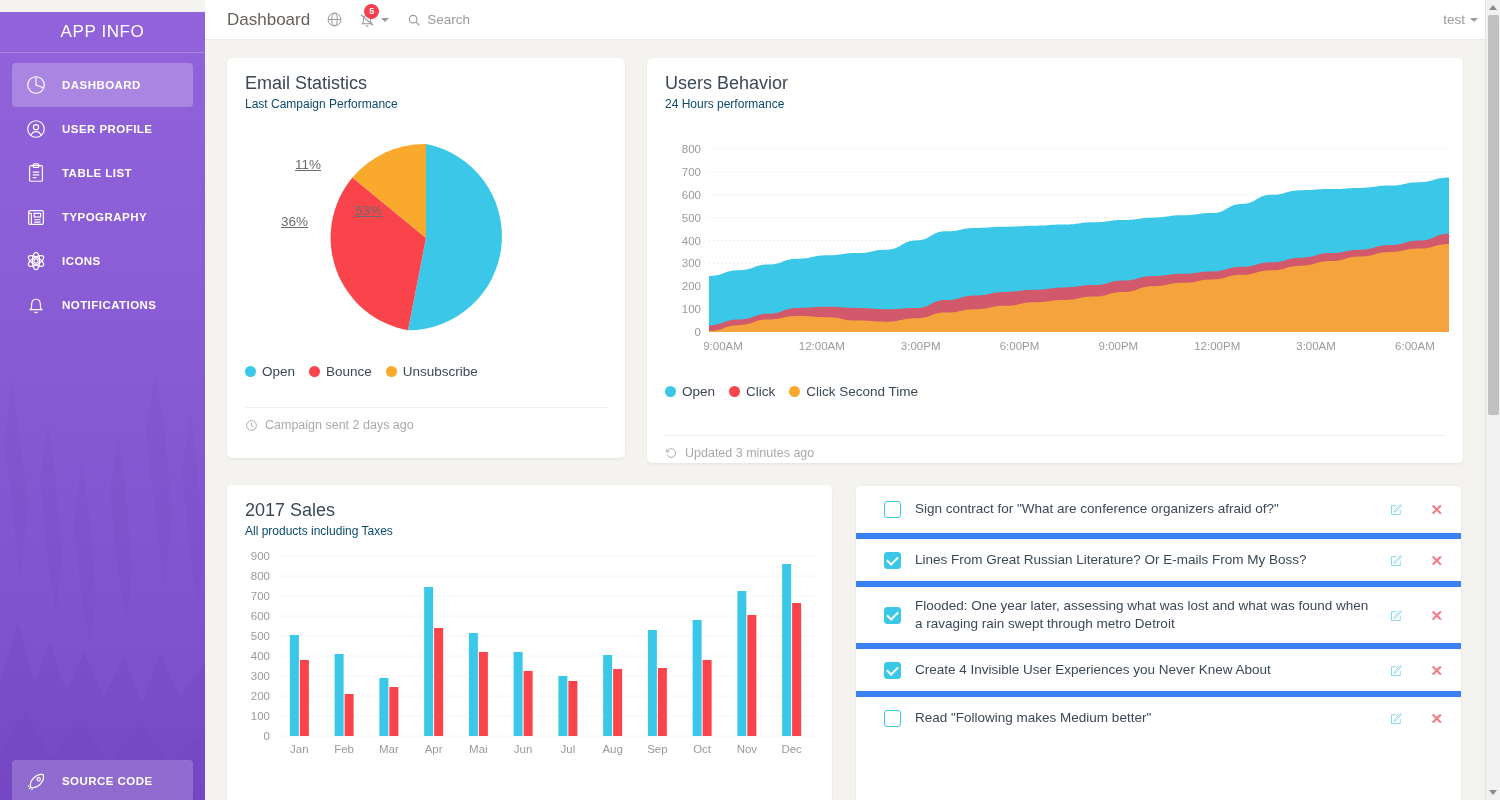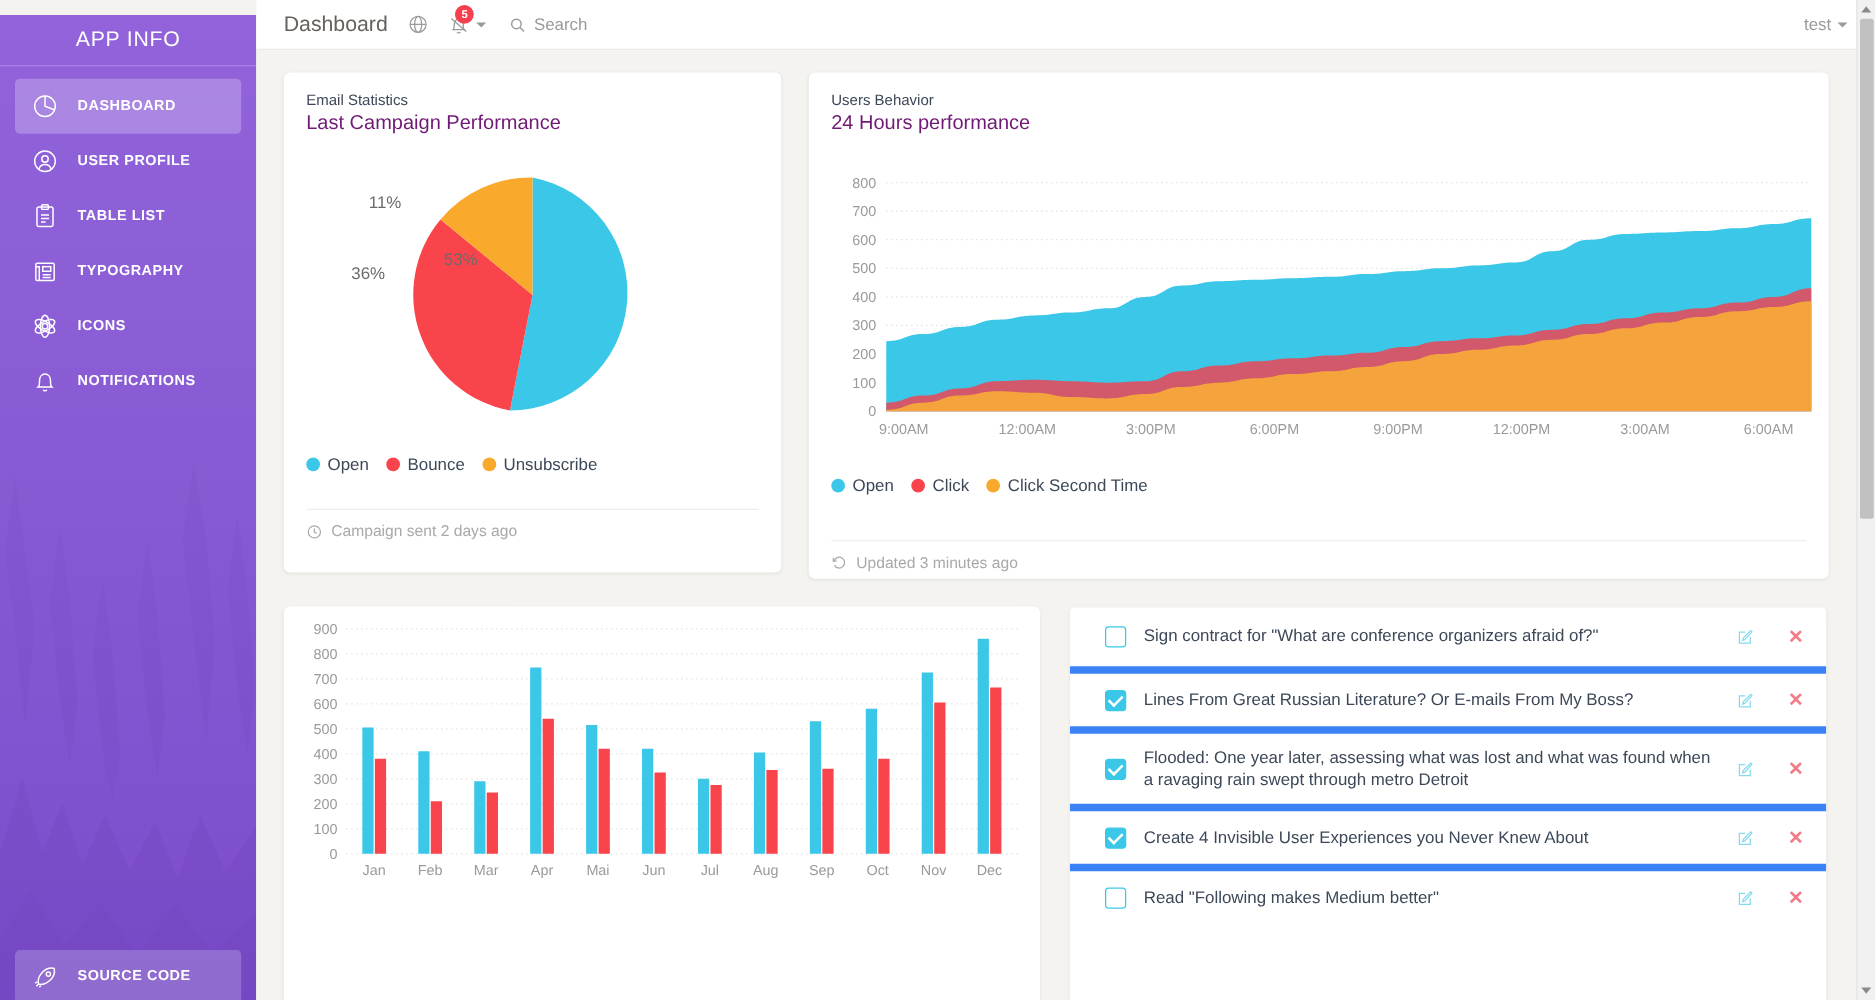--- a/index.html
+++ b/index.html
@@ -77,38 +77,38 @@
   .caret { width: 0; height: 0; border-left: 4px solid transparent; border-right: 4px solid transparent; border-top: 4px solid #9a9a9a; margin-left: 5px; }
   .tb-search { display: flex; align-items: center; gap: 6px; color: #9a9a9a; font-size: 13.5px; cursor: pointer; margin-left: 8px;}
   .tb-right { margin-left: auto; display: flex; align-items: center; color: #9a9a9a; font-size: 13.5px; cursor: pointer; }
 
   .content { padding: 18px 16px 0 22px; display: flex; flex-wrap: wrap; gap: 0; }
   .card {
     background: #fff; border-radius: 5px; box-shadow: 0 1px 3px rgba(0,0,0,.07);
     overflow: hidden;
   }
   .card-head { padding: 15px 18px 0 18px; }
-  .card-title { font-size: 12px; color: #3c4858; font-weight: 400; margin-bottom: 3px; }
-  .card-sub { font-size: 16px; color: #701a75; }
+  .card-title { font-size: 18px; color: #3c4858; font-weight: 400; margin-bottom: 3px; }
+  .card-sub { font-size: 12px; color: #0c4a6e; }
   .card-foot {
     border-top: 1px solid #eee; margin: 16px 18px; padding: 10px 0 10px 0;
     display: flex; align-items: center; gap: 7px; color: #a9a9a9; font-size: 12.5px;
   }
 
   .row1 { display: flex; gap: 22px; width: 100%; }
   .row2 { display: flex; gap: 24px; width: 100%; margin-top: 22px; }
 
   .card-email { width: 398px; height: 400px; display: flex; flex-direction: column; }
   .card-users { width: 816px; height: 405px; display: flex; flex-direction: column; gap: 12px; }
   .card-sales { width: 605px; height: 330px; }
   .card-tasks { width: 605px; height: 330px; display: flex; flex-direction: column; }
 
   
   .pie-wrap { flex: 1; display: flex; align-items: center; justify-content: center; position: relative; }
-  .pie-lbl { position: absolute; color: #6b6b6b; font-size: 13.5px; }
+  .pie-lbl { position: absolute; color: #6b6b6b; font-size: 13.5px; text-decoration: underline; }
 
   .legend { display: flex; gap: 14px; padding: 0 18px 12px 18px; align-items: center; }
   .lg { display: flex; align-items: center; gap: 6px; font-size: 13.5px; color: #3c4858; }
   .dot { width: 11px; height: 11px; border-radius: 50%; display: inline-block; }
 
   
   .area-wrap { position: relative; margin: 20px 8px 0 10px; height: 215px; }
   .legend2 { display: flex; gap: 14px; padding: 14px 18px 8px 18px; align-items: center; }
 
   
@@ -416,20 +416,24 @@
               </svg>
             </span>
             <span>Updated 3 minutes ago</span>
           </div>
         </div>
       </div>
 
       <div class="row2">
 
         <div class="card card-sales">
+          <div class="card-head">
+            <div class="card-title">2017 Sales</div>
+            <div class="card-sub">All products including Taxes</div>
+          </div>
           <div class="bars-wrap">
             <svg width="585" height="210" viewBox="0 0 585 210">
               <g id="bar-grid">
                   <line x1="40" y1="186" x2="577" y2="186" stroke="#dedede" stroke-width="1" stroke-dasharray="1,3"></line>
                   <line x1="40" y1="166" x2="577" y2="166" stroke="#dedede" stroke-width="1" stroke-dasharray="1,3"></line>
                   <line x1="40" y1="146" x2="577" y2="146" stroke="#dedede" stroke-width="1" stroke-dasharray="1,3"></line>
                   <line x1="40" y1="126" x2="577" y2="126" stroke="#dedede" stroke-width="1" stroke-dasharray="1,3"></line>
                   <line x1="40" y1="106" x2="577" y2="106" stroke="#dedede" stroke-width="1" stroke-dasharray="1,3"></line>
                   <line x1="40" y1="86" x2="577" y2="86" stroke="#dedede" stroke-width="1" stroke-dasharray="1,3"></line>
                   <line x1="40" y1="66" x2="577" y2="66" stroke="#dedede" stroke-width="1" stroke-dasharray="1,3"></line>

